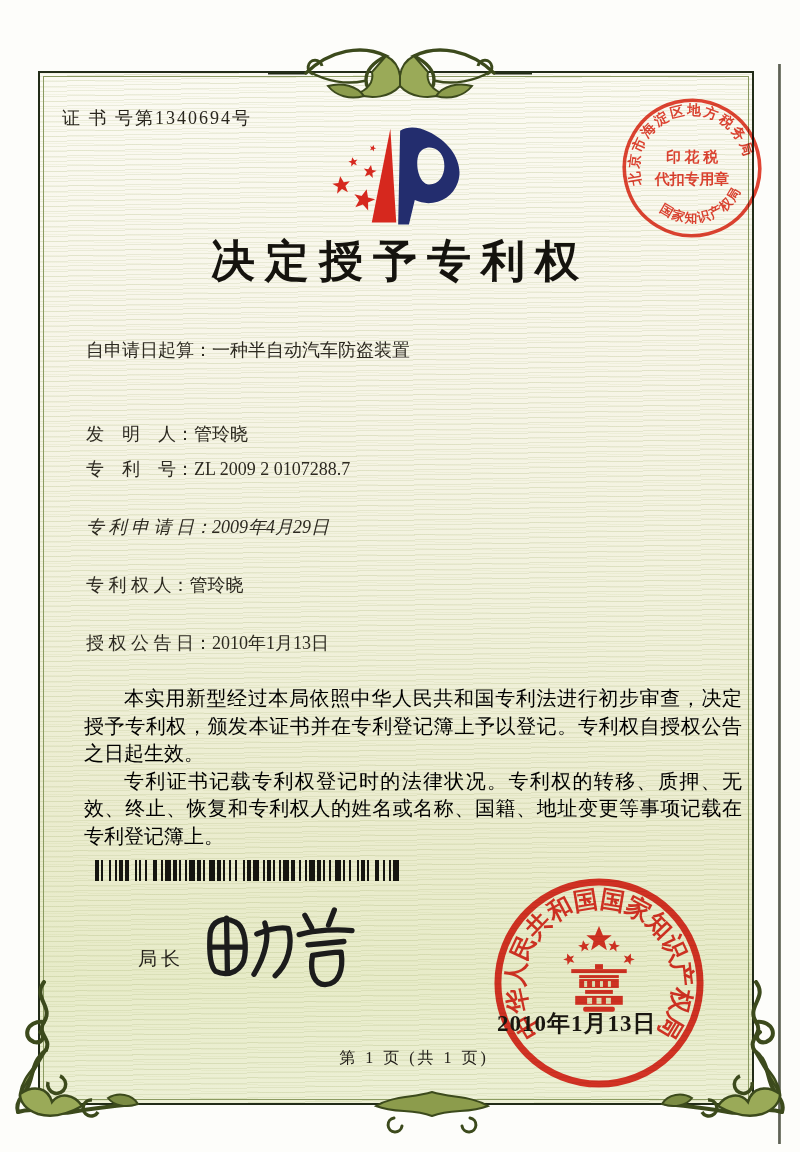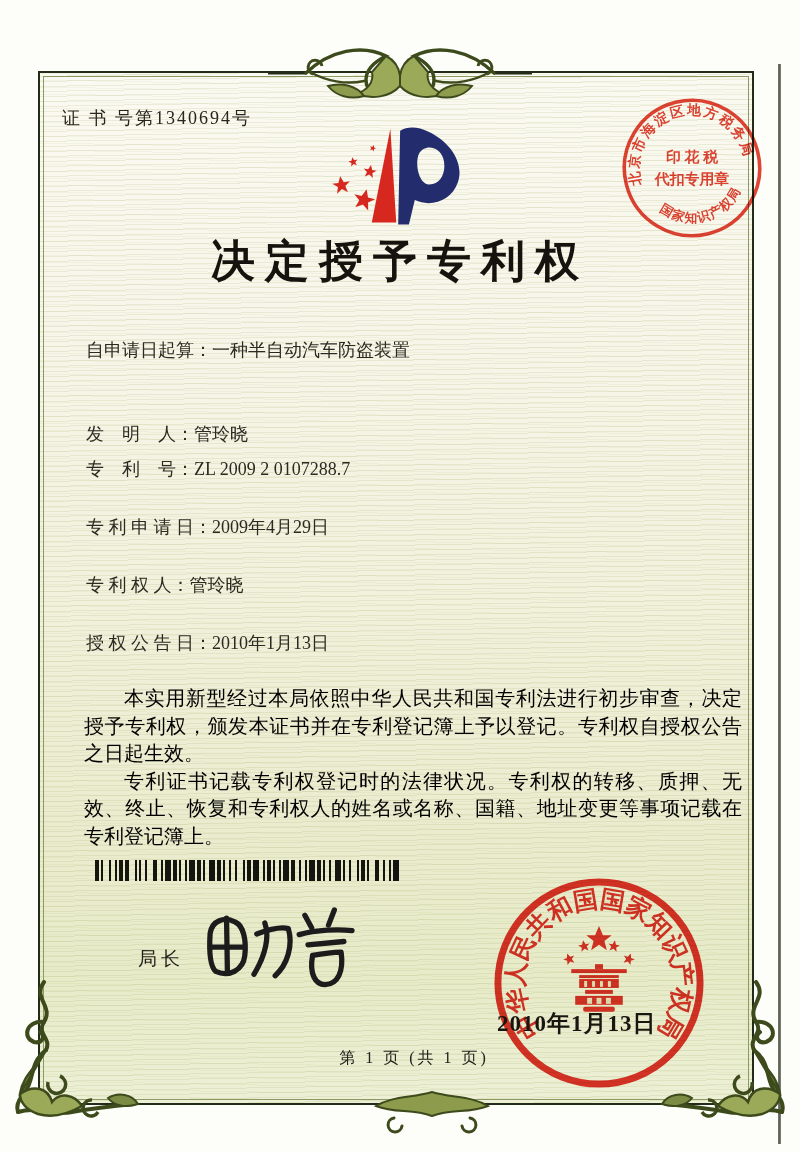--- a/index.html
+++ b/index.html
@@ -34,21 +34,21 @@
   .ornament { position:absolute; z-index:3; }
   .cert-no { position:absolute; left:62px; top:106px; z-index:4; font-size:18px; letter-spacing:2px; color:#28251c; }
   .logo { position:absolute; left:318px; top:126px; width:176px; height:114px; z-index:4; }
   .doc-title {
     position:absolute; left:0; right:0; top:232px; z-index:4; text-align:center;
     font-size:44px; font-weight:bold; letter-spacing:10px; color:#15130e;
   }
   .field { position:absolute; left:86px; z-index:4; font-size:18px; white-space:nowrap; }
   .field .lab { color:#2c2920; }
   .field .val { color:#2c2920; }
-  .f0{top:338px;} .f1{top:396px;margin-top:26px;} .f2{top:457px;} .f3{top:515px;} .f4{top:573px;} .f5{top:631px;}
+  .f0{top:338px;} .f1{top:396px;margin-top:26px;} .f2{top:457px;} .f3{top:515px;font-style:italic;} .f4{top:573px;} .f5{top:631px;}
   .body-text {
     position:absolute; left:84px; top:685px; width:658px; z-index:4;
     font-size:20px; line-height:27.6px; text-align:justify; color:#000000;
   }
   .body-text p { text-indent:2em; }
   .barcode { position:absolute; left:95px; top:860px; width:416px; height:21px; z-index:4; display:flex; align-items:stretch; }
   .barcode .b { height:100%; }
   .director { position:absolute; left:138px; top:946px; z-index:4; font-size:19px; letter-spacing:4px; color:#23201a; }
   .signature { position:absolute; left:196px; top:898px; width:180px; height:108px; z-index:4; transform:rotate(-2deg); }
   .tax-stamp { position:absolute; left:610px; top:86px; width:164px; height:164px; z-index:5; opacity:.92; mix-blend-mode:multiply; }

